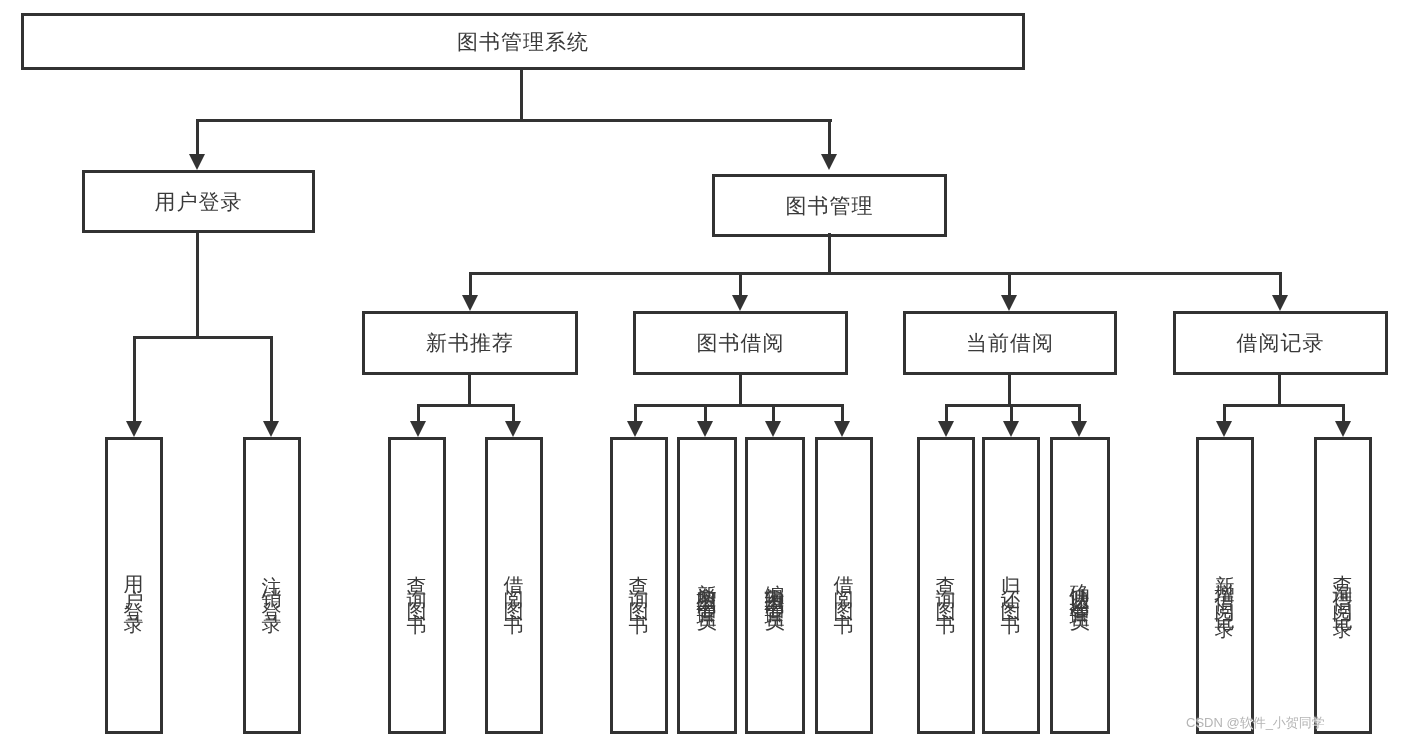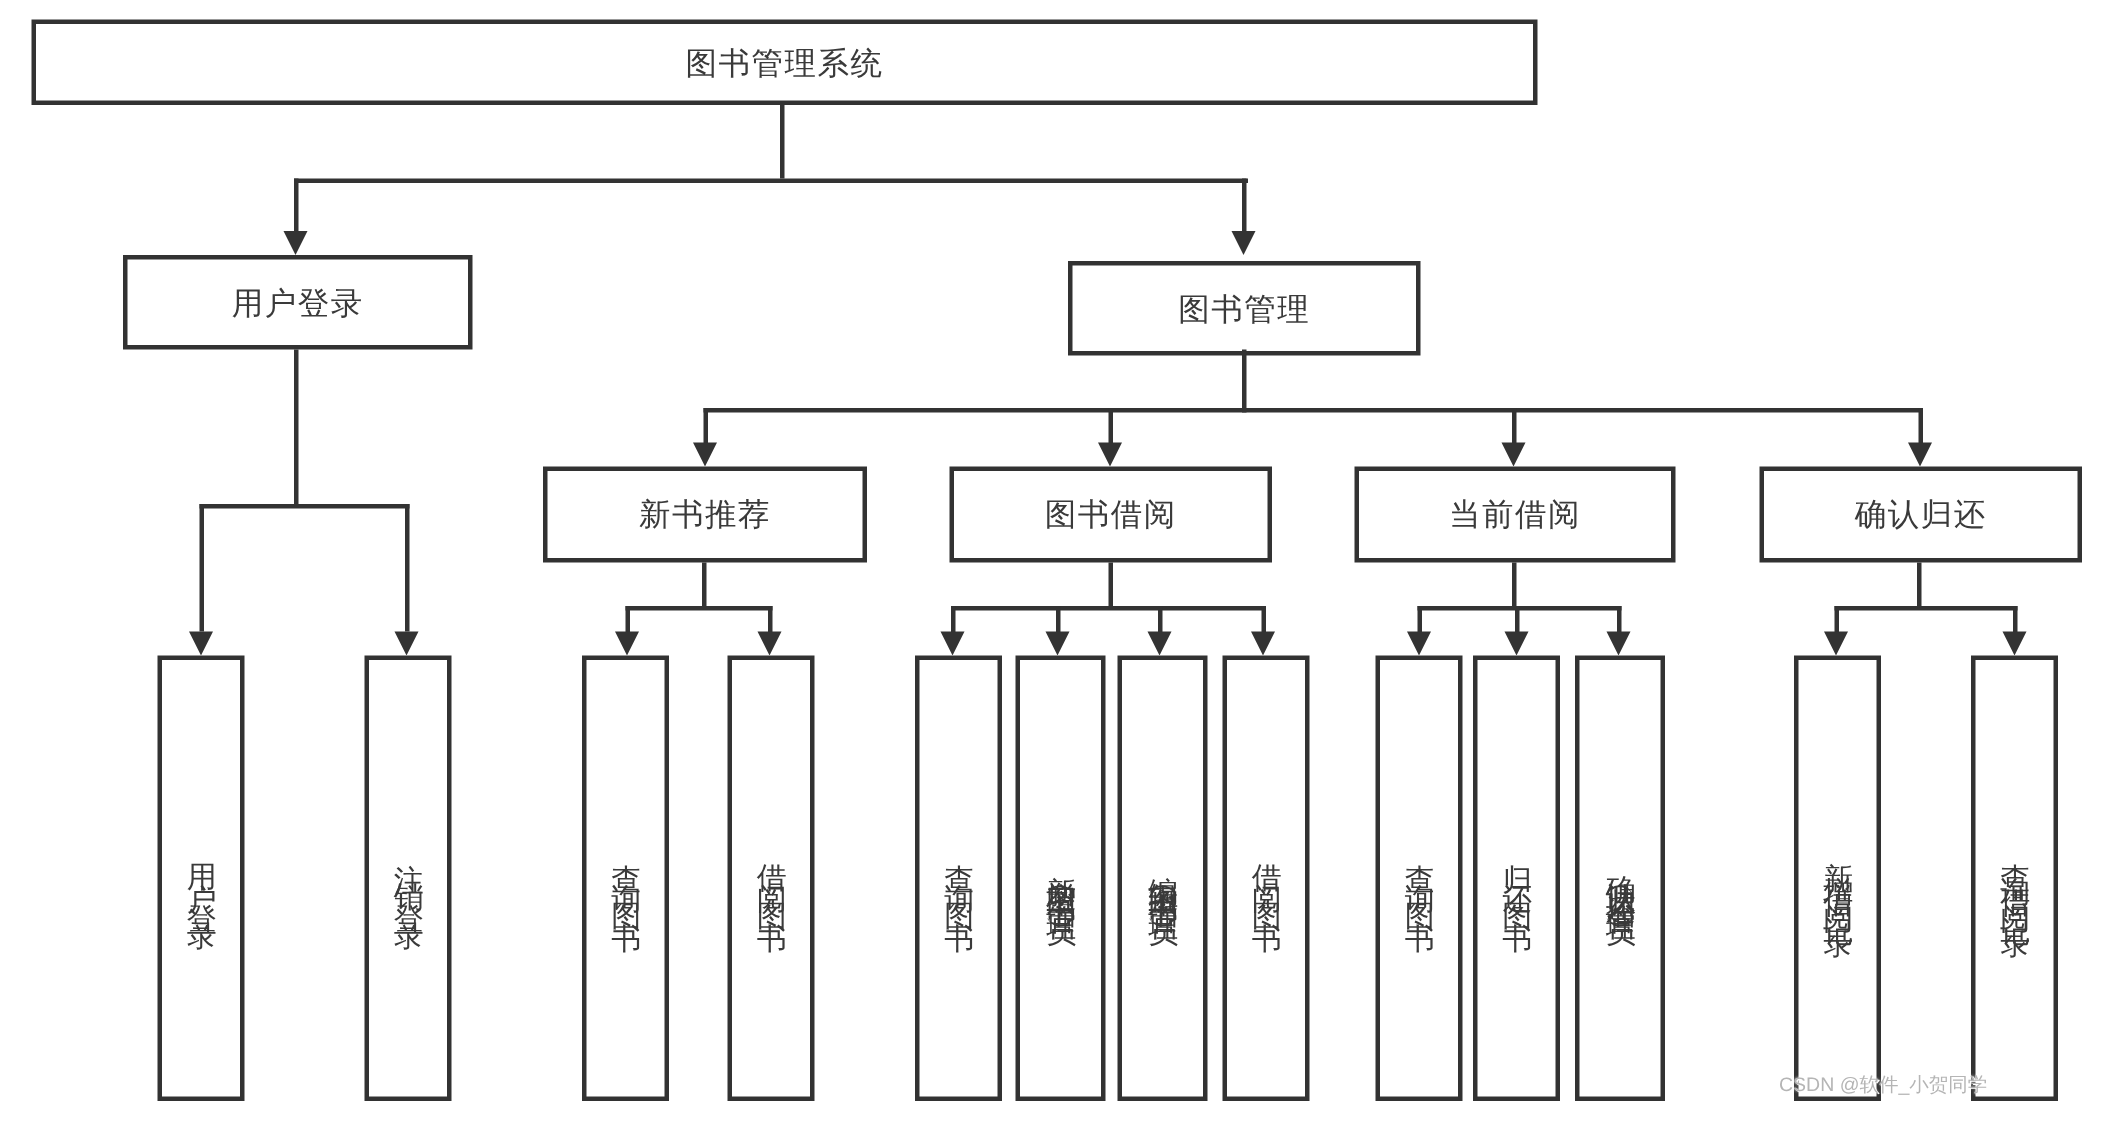--- a/index.html
+++ b/index.html
@@ -100,21 +100,21 @@
   <div class="box hbox" style="left:362px; top:311px; width:216px; height:64px;">
     <span>新书推荐</span>
   </div>
   <div class="box hbox" style="left:633px; top:311px; width:215px; height:64px;">
     <span>图书借阅</span>
   </div>
   <div class="box hbox" style="left:903px; top:311px; width:214px; height:64px;">
     <span>当前借阅</span>
   </div>
   <div class="box hbox" style="left:1173px; top:311px; width:215px; height:64px;">
-    <span>确认归还</span>
+    <span>借阅记录</span>
   </div>
 
   <div class="vline" style="left:468px; top:375px; height:30px;"></div>
   <div class="hline" style="left:417px; top:404px; width:98px;"></div>
   <div class="vline" style="left:417px; top:404px; height:18px;"></div>
   <div class="arrow" style="left:410px; top:421px;"></div>
   <div class="vline" style="left:512px; top:404px; height:18px;"></div>
   <div class="arrow" style="left:505px; top:421px;"></div>
 
   <div class="vline" style="left:739px; top:375px; height:30px;"></div>

